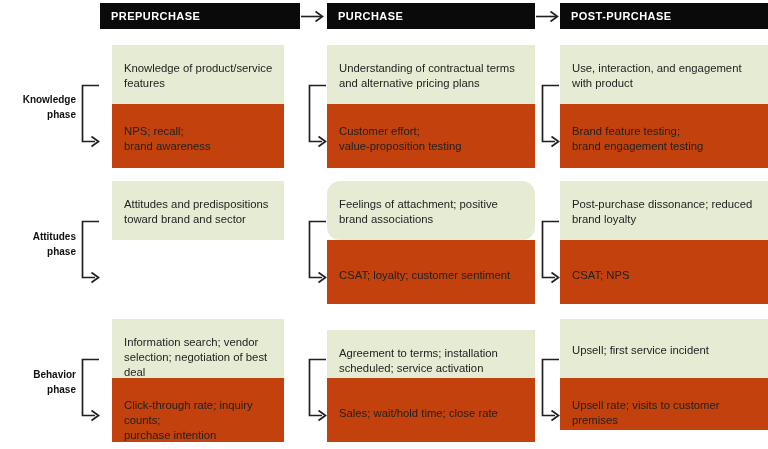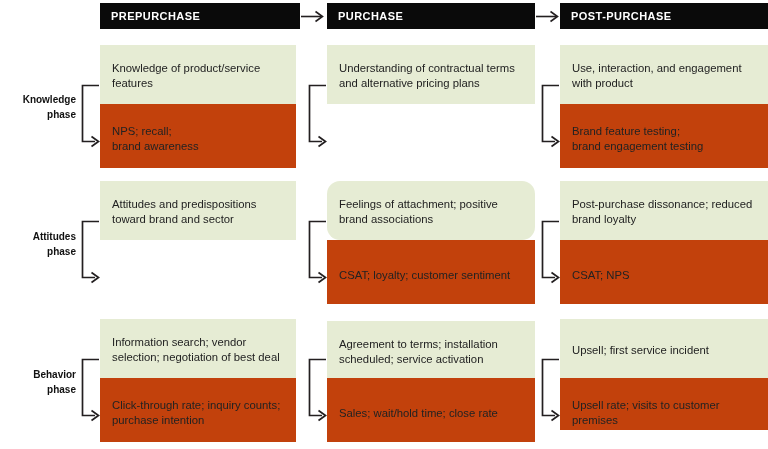--- a/index.html
+++ b/index.html
@@ -92,21 +92,21 @@
     background: #e6ecd4;
   }
   .cell.gray {
     background: #c2410c;
     text-decoration: underline;
   }
   .cell.green .txt { top: 16px; }
   .cell.gray  .txt { top: 20px; }
 
   
-  .col0 { left: 100px; width: 196px; padding-left: 32px; }
+  .col0 { left: 112px; width: 172px; padding-left: 32px; }
   .col1 { left: 327px; width: 208px; }
   .col2 { left: 560px; width: 208px; }
 </style>
 </head>
 <body>
 
 <div class="diagram">
 
   <div class="header-row">
     <div class="phase-header c0">
@@ -148,20 +148,24 @@
   </div>
 
   <svg class="bracket" style="left:307px; top:84px; height:66px;" viewBox="0 0 20 66">
     <path d="M19 1.5 L2.5 1.5 L2.5 57.5 L15 57.5" stroke="#231f20" stroke-width="1.7" fill="none"></path>
     <path d="M11.5 52.5 L18.5 57.5 L11.5 62.5" stroke="#231f20" stroke-width="1.7" fill="none"></path>
   </svg>
 
   <div class="cell green col1" style="top:45px; height:59px;">
     <div class="txt">Understanding of contractual terms and alternative pricing plans</div>
   </div>
+  <div class="cell gray col1" style="top:104px; height:64px;">
+    <div class="txt" style="white-space:pre-line;">Customer effort;
+value-proposition testing</div>
+  </div>
 
   <svg class="bracket" style="left:540px; top:84px; height:66px;" viewBox="0 0 20 66">
     <path d="M19 1.5 L2.5 1.5 L2.5 57.5 L15 57.5" stroke="#231f20" stroke-width="1.7" fill="none"></path>
     <path d="M11.5 52.5 L18.5 57.5 L11.5 62.5" stroke="#231f20" stroke-width="1.7" fill="none"></path>
   </svg>
 
   <div class="cell green col2" style="top:45px; height:59px;">
     <div class="txt">Use, interaction, and engagement with product</div>
   </div>
   <div class="cell gray col2" style="top:104px; height:64px;">
@@ -223,21 +227,21 @@
   <div class="cell gray col0" style="top:378px; height:64px;">
     <div class="txt" style="white-space:pre-line;">Click-through rate; inquiry counts;
 purchase intention</div>
   </div>
 
   <svg class="bracket" style="left:307px; top:358px; height:66px;" viewBox="0 0 20 66">
     <path d="M19 1.5 L2.5 1.5 L2.5 57.5 L15 57.5" stroke="#231f20" stroke-width="1.7" fill="none"></path>
     <path d="M11.5 52.5 L18.5 57.5 L11.5 62.5" stroke="#231f20" stroke-width="1.7" fill="none"></path>
   </svg>
 
-  <div class="cell green col1" style="top:321px; height:76px;padding-left:24px;">
+  <div class="cell green col1" style="top:330px; height:76px;padding-left:24px;">
     <div class="txt">Agreement to terms; installation scheduled; service activation</div>
   </div>
   <div class="cell gray col1" style="top:378px; height:64px;">
     <div class="txt" style="top:28px; white-space:pre-line;">Sales; wait/hold time; close rate</div>
   </div>
 
   <svg class="bracket" style="left:540px; top:358px; height:66px;" viewBox="0 0 20 66">
     <path d="M19 1.5 L2.5 1.5 L2.5 57.5 L15 57.5" stroke="#231f20" stroke-width="1.7" fill="none"></path>
     <path d="M11.5 52.5 L18.5 57.5 L11.5 62.5" stroke="#231f20" stroke-width="1.7" fill="none"></path>
   </svg>

